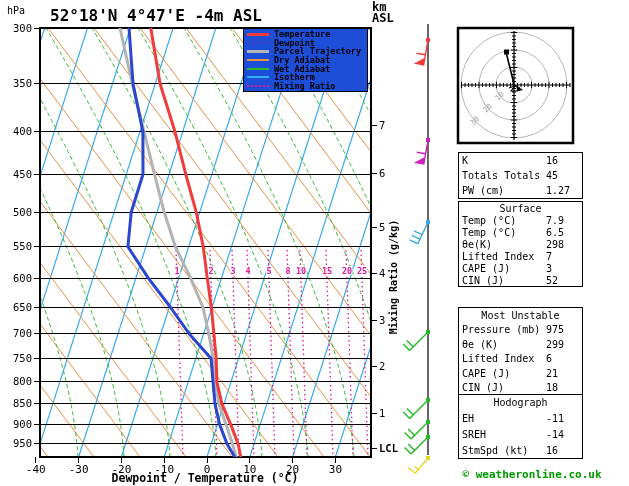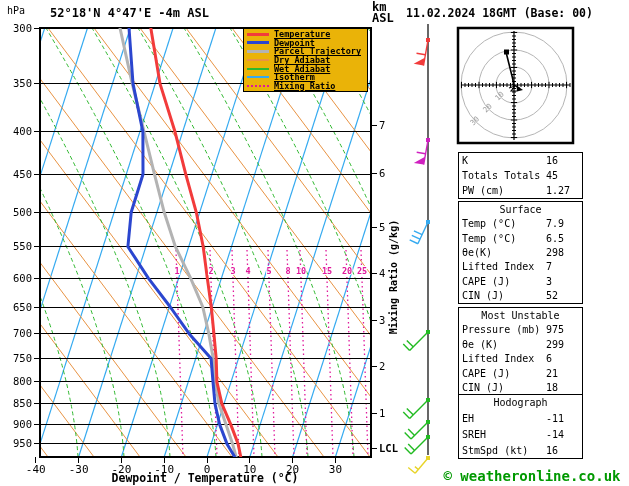--- a/index.html
+++ b/index.html
@@ -1,34 +1,34 @@
 <!DOCTYPE html>
 <html><head>
 <meta charset="utf-8">
 <style>
   html,body{margin:0;padding:0;background:#fff;}
   #screen{position:relative;width:629px;height:486px;background:#fff;overflow:hidden;
           font-family:"DejaVu Sans Mono","Liberation Mono",monospace;color:#000;}
   #chart-svg{position:absolute;left:0;top:0;z-index:1;}
   .ovl{position:absolute;z-index:2;}
   #hpa-label{left:7px;top:5px;font-size:10px;font-weight:normal;}
-  #title{left:50px;top:6px;width:240px;font-size:12px;font-weight:bold;letter-spacing:0px;white-space:nowrap;}
+  #title{left:50px;top:6px;width:240px;font-size:16px;font-weight:bold;letter-spacing:0px;white-space:nowrap;}
   #km-asl{left:372px;top:2px;font-size:12px;line-height:11px;font-weight:bold;}
   #datetime{left:406px;top:6px;font-size:11.5px;font-weight:bold;white-space:nowrap;}
-  #legend{left:243px;top:28px;width:125px;background:#eab308;border:1px solid #000;
-          z-index:3;padding:1px 0 1px 3px;box-sizing:border-box;text-decoration:underline;}
+  #legend{left:243px;top:28px;width:125px;background:#1d4ed8;border:1px solid #000;
+          z-index:3;padding:1px 0 1px 3px;box-sizing:border-box;}
   .lg-row{display:flex;align-items:center;height:8.6px;}
   .lg-sw{width:22px;flex:0 0 22px;height:0;}
   .lg-lb{margin-left:5px;font-size:8.5px;font-weight:bold;white-space:nowrap;}
   .info-box{left:458px;width:125px;border:1px solid #000;background:#fff;box-sizing:border-box;
             display:flex;flex-direction:column;justify-content:space-around;padding:0 3px;}
   .ib-head{text-align:center;font-size:10px;}
   .ib-row{display:flex;justify-content:flex-start;font-size:10px;white-space:nowrap;}
   .ib-row .lb{flex:0 0 84px;}
-  #footer{left:436px;top:468px;width:192px;text-align:center;font-size:14px;font-weight:bold;}
+  #footer{left:436px;top:468px;width:192px;text-align:center;font-size:11px;font-weight:bold;}
 </style>
 </head>
 <body>
 
 <div id="screen">
   <svg id="chart-svg" width="629" height="486">
     <defs>
       <clipPath id="plotclip">
           <rect x="40" y="28" width="331" height="429"></rect>
         </clipPath>
@@ -302,21 +302,20 @@
         <path d="M 509 88 L 515 86 L 511 91 L 517 91" fill="none" stroke="#000" stroke-width="1.1"></path>
       </g>
   </svg>
 
   <div class="ovl" id="hpa-label">hPa</div>
   <div class="ovl" id="title">52°18'N 4°47'E -4m ASL</div>
   <div class="ovl" id="km-asl">
     <div>km</div>
     <div>ASL</div>
   </div>
-  <div class="ovl" id="datetime">11.02.2024 18GMT (Base: 00)</div>
 
   <div class="ovl" id="legend">
       <div class="lg-row">
         <div class="lg-sw" style="border-top: 3.5px solid rgb(242, 59, 59);"></div>
         <div class="lg-lb">Temperature</div>
       </div>
       <div class="lg-row">
         <div class="lg-sw" style="border-top: 3.5px solid rgb(43, 70, 207);"></div>
         <div class="lg-lb">Dewpoint</div>
       </div>
@@ -349,21 +348,21 @@
       </div>
       <div class="ib-row">
         <span class="lb">Totals Totals</span>
         <span class="vl">45</span>
       </div>
       <div class="ib-row">
         <span class="lb">PW (cm)</span>
         <span class="vl">1.27</span>
       </div>
     </div>
-  <div class="ovl info-box" id="box2" style="top:201px;height:103px;">
+  <div class="ovl info-box" id="box2" style="top:201px;height:86px;">
       <div class="ib-head">Surface</div>
       <div class="ib-row">
         <span class="lb">Temp (°C)</span>
         <span class="vl">7.9</span>
       </div>
       <div class="ib-row">
         <span class="lb">Temp (°C)</span>
         <span class="vl">6.5</span>
       </div>
       <div class="ib-row">

